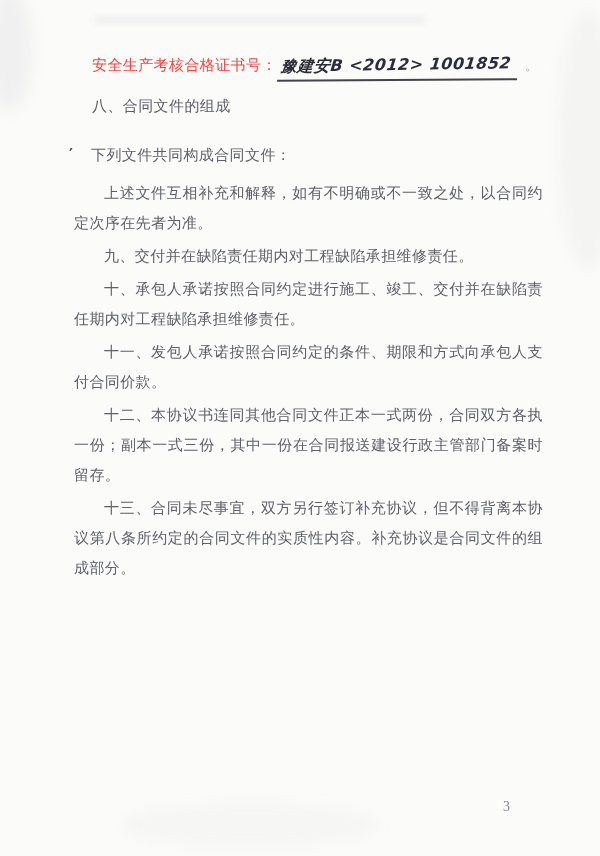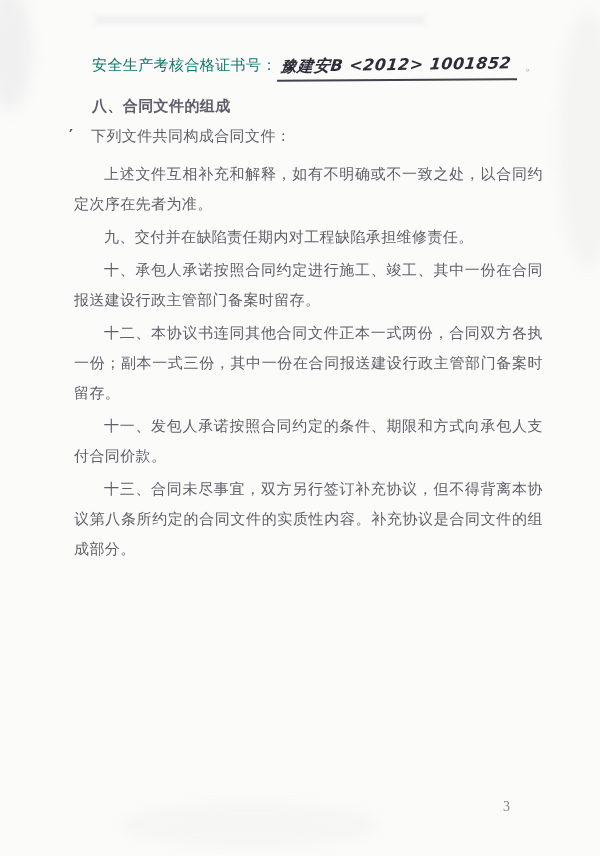--- a/index.html
+++ b/index.html
@@ -40,21 +40,21 @@
     text-align: justify;
   }
 
   
   .cert-line {
     text-indent: 0;
     padding-left: 2em;
     white-space: nowrap;
     margin-bottom: 10px;
   }
-  .cert-label { color: #0f766e; }
+  .cert-label { color: #ef4444; }
   .hw-underline {
     display: inline-block;
     min-width: 222px;
     border-bottom: 2px solid #42434d;
     transform: rotate(-0.35deg);
     padding: 0 6px 1px 4px;
     vertical-align: bottom;
     line-height: 26px;
   }
   .hw-text {
@@ -64,23 +64,22 @@
     font-weight: 600;
     font-size: 16px;
     color: #2c2d38;
     transform: skewX(-7deg) rotate(-0.5deg);
     letter-spacing: 0.5px;
   }
   .cert-period { color: #9a9aa1; font-size: 13px; margin-left: 8px; }
 
   .heading {
     padding-left: 2em;
-    margin-bottom: 0;
+    margin-bottom: 19px;
     color: #5c5d66;
-    font-weight: bold;
   }
 
   .intro-line { margin-bottom: 8px; }
   .intro-tick {
     display: inline-block;
     width: 22px;
     padding-left: 7px;
     color: #45454f;
     font-family: "DejaVu Sans", sans-serif;
     font-weight: bold;
@@ -124,20 +123,20 @@
 
     <div class="heading">八、合同文件的组成</div>
 
     <div class="intro-line">
       <span class="intro-tick">′</span><span>下列文件共同构成合同文件：</span>
     </div>
 
 
     <p class="clause">上述文件互相补充和解释，如有不明确或不一致之处，以合同约定次序在先者为准。</p>
     <p class="clause">九、交付并在缺陷责任期内对工程缺陷承担维修责任。</p>
-    <p class="clause">十、承包人承诺按照合同约定进行施工、竣工、其中一份在合同报送建设行政主管部门备案时留存。</p>
+    <p class="clause">十、承包人承诺按照合同约定进行施工、竣工、交付并在缺陷责任期内对工程缺陷承担维修责任。</p>
+    <p class="clause">十一、发包人承诺按照合同约定的条件、期限和方式向承包人支付合同价款。</p>
     <p class="clause">十二、本协议书连同其他合同文件正本一式两份，合同双方各执一份；副本一式三份，其中一份在合同报送建设行政主管部门备案时留存。</p>
-    <p class="clause">十一、发包人承诺按照合同约定的条件、期限和方式向承包人支付合同价款。</p>
     <p class="clause">十三、合同未尽事宜，双方另行签订补充协议，但不得背离本协议第八条所约定的合同文件的实质性内容。补充协议是合同文件的组成部分。</p>
   </div>
 
   <div class="page-number">3</div>
 </div>
 
 </body></html>

